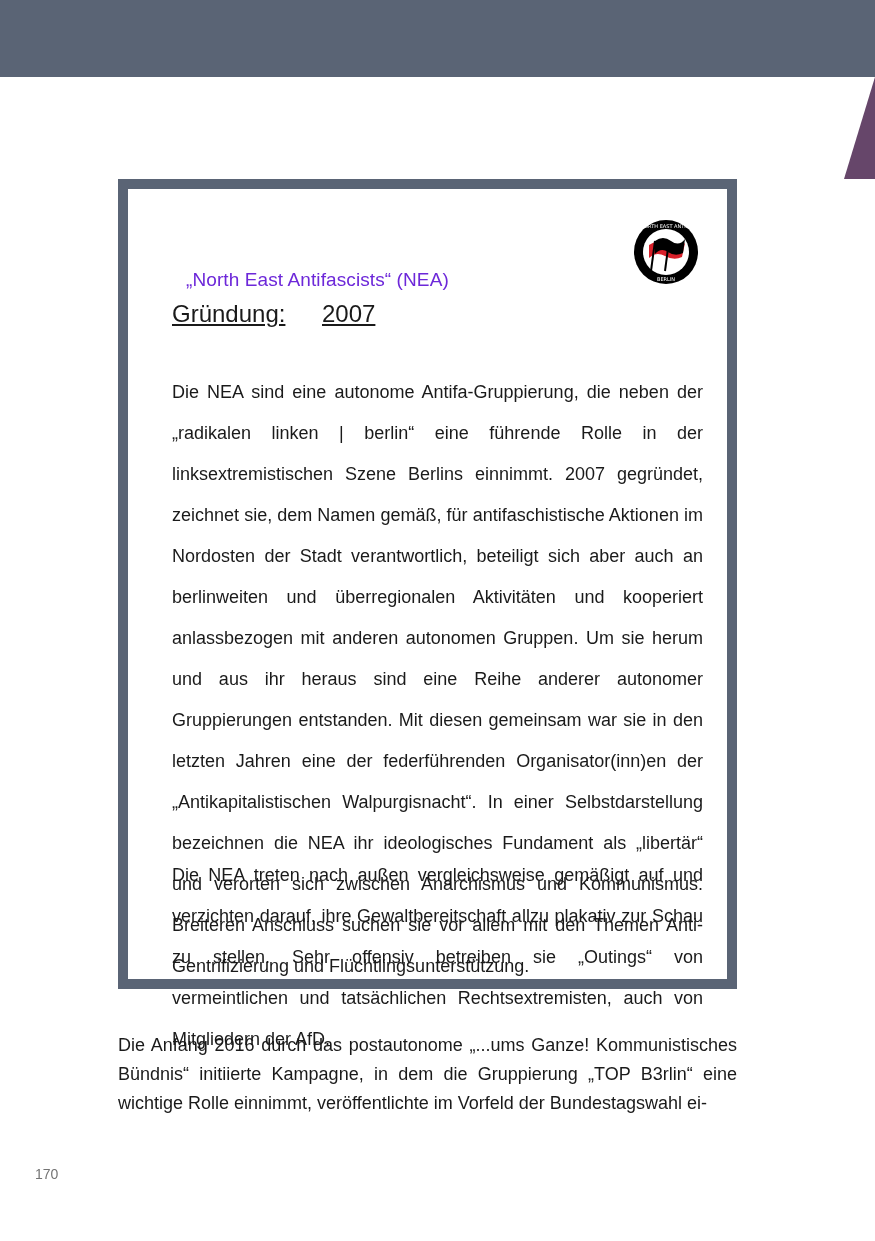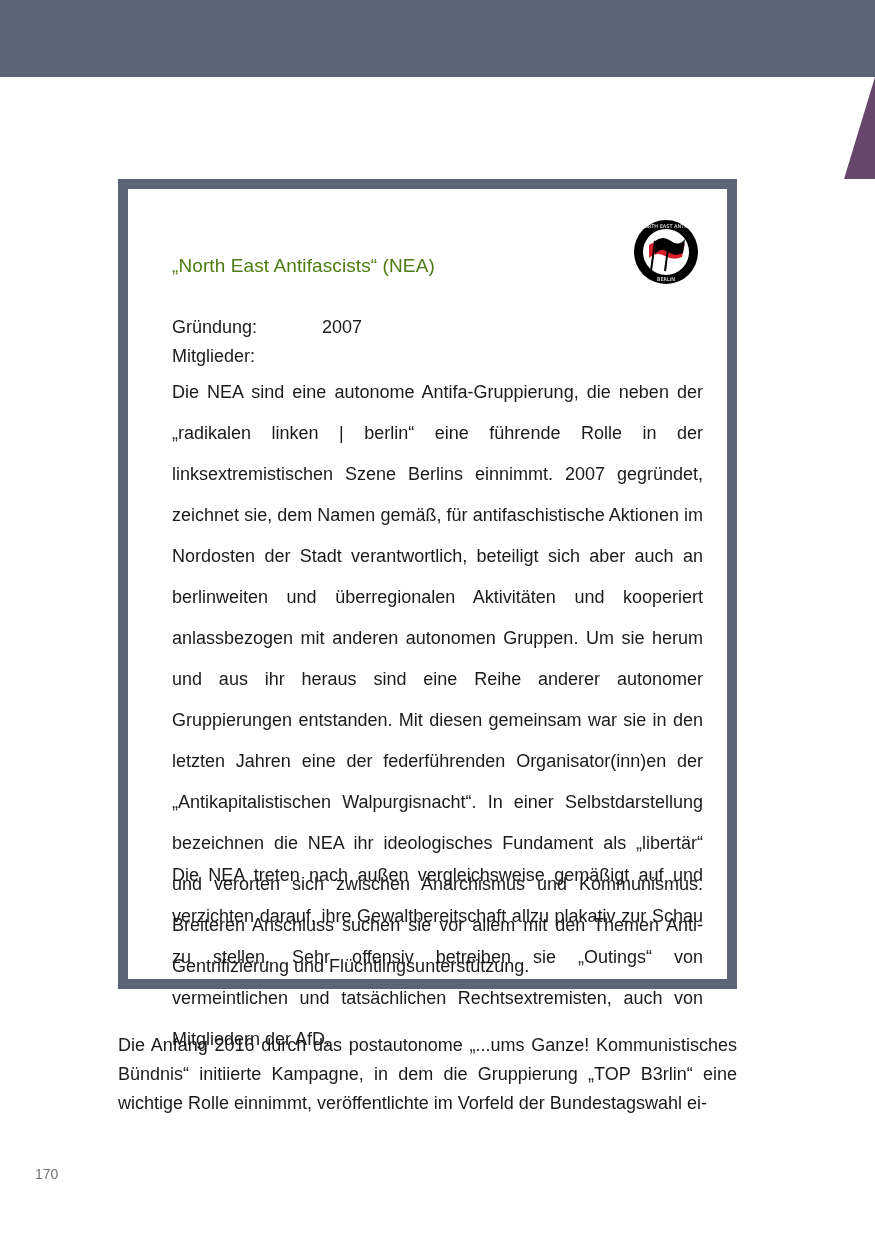--- a/index.html
+++ b/index.html
@@ -39,38 +39,39 @@
       height: 810px;
       box-sizing: border-box;
       border: 10px solid #5a6475;
       background: #ffffff;
     }
     .box-title {
       position: absolute;
       left: 44px;
       top: 66px;
       font-size: 19px;
-      color: #4d7c0f;
+      color: #6d28d9;
       letter-spacing: 0.1px;
-      margin: 0;
+      margin: 14px;
       font-weight: normal;
     }
     .logo {
       position: absolute;
       left: 505px;
       top: 30px;
       width: 66px;
       height: 66px;
     }
     .facts {
       position: absolute;
       left: 44px;
-      top: 124px;
-      font-size: 18px;
+      top: 110px;
+      font-size: 24px;
       line-height: 29px;
+      text-decoration: underline;
     }
     .fact-row { display: flex; }
     .fact-label { width: 150px; }
     .para {
       position: absolute;
       left: 44px;
       width: 531px;
       font-size: 18px;
       line-height: 41px;
       text-align: justify;
@@ -118,21 +119,20 @@
       <text x="33" y="62" font-size="5" fill="#fff" text-anchor="middle" font-family="DejaVu Sans, sans-serif">BERLIN</text>
     </svg>
   </div>
 
   <div class="facts">
     <div class="fact-row">
       <span class="fact-label">Gründung:</span>
       <span class="fact-value">2007</span>
     </div>
     <div class="fact-row">
-      <span class="fact-label">Mitglieder:</span>
     </div>
   </div>
 
   <p class="para para-1">Die NEA sind eine autonome Antifa-Gruppierung, die neben der „radikalen linken | berlin“ eine führende Rolle in der linksextremistischen Szene Berlins einnimmt. 2007 gegründet, zeichnet sie, dem Namen gemäß, für antifaschistische Aktionen im Nordosten der Stadt verantwortlich, beteiligt sich aber auch an berlinweiten und überregionalen Aktivitäten und kooperiert anlassbezogen mit anderen autonomen Gruppen. Um sie herum und aus ihr heraus sind eine Reihe anderer autonomer Gruppierungen entstanden. Mit diesen gemeinsam war sie in den letzten Jahren eine der federführenden Organisator(inn)en der „Antikapitalistischen Walpurgisnacht“. In einer Selbstdarstellung bezeichnen die NEA ihr ideologisches Fundament als „libertär“ und verorten sich zwischen Anarchismus und Kommunismus. Breiteren Anschluss suchen sie vor allem mit den Themen Anti-Gentrifizierung und Flüchtlingsunterstützung.</p>
   <p class="para para-2">Die NEA treten nach außen vergleichsweise gemäßigt auf und verzichten darauf, ihre Gewaltbereitschaft allzu plakativ zur Schau zu stellen. Sehr offensiv betreiben sie „Outings“ von vermeintlichen und tatsächlichen Rechtsextremisten, auch von Mitgliedern der AfD.</p>
 </div>
 
 <p class="body-text">Die Anfang 2016 durch das postautonome „...ums Ganze! Kommunistisches Bündnis“ initiierte Kampagne, in dem die Gruppierung „TOP B3rlin“ eine wichtige Rolle einnimmt, veröffentlichte im Vorfeld der Bundestagswahl ei-</p>
 
 <div class="page-number">170</div>

